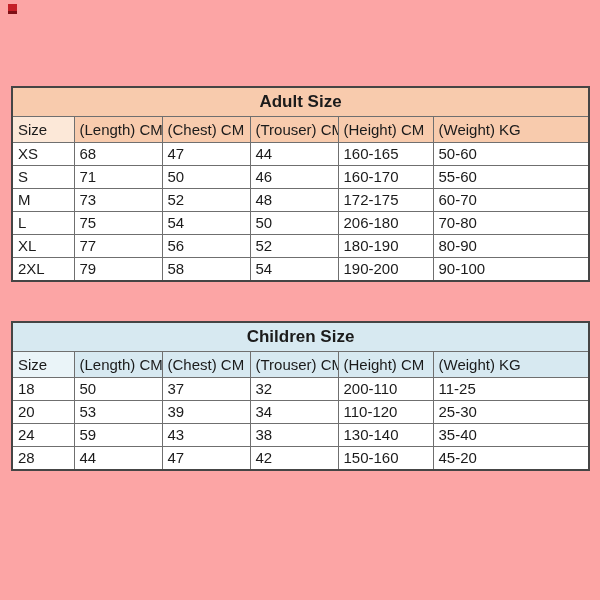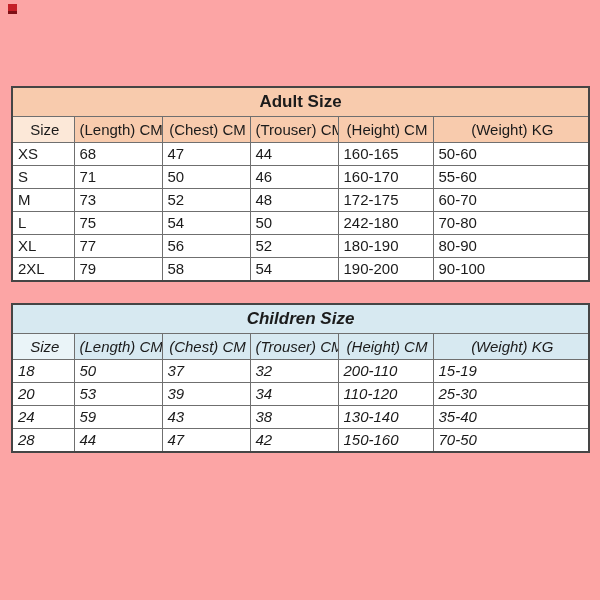--- a/index.html
+++ b/index.html
@@ -25,21 +25,21 @@
   table.size-table {
     position: absolute;
     left: 11px;
     width: 577px;
     border-collapse: collapse;
     table-layout: fixed;
     color: #1b1b1b;
     border: 2px solid #454545;
   }
   table.size-table.adult    { top: 86px; }
-  table.size-table.children { top: 303px; font-style: italic; }
+  table.size-table.children { top: 321px; }
 
   col.c0 { width: 62px; }
   col.c1 { width: 88px; }
   col.c2 { width: 88px; }
   col.c3 { width: 88px; }
   col.c4 { width: 95px; }
   col.c5 { width: 156px; }
 
   table.size-table th, table.size-table td {
     border: 1px solid #6f6f6f;
@@ -52,21 +52,21 @@
     overflow: hidden;
     vertical-align: middle;
   }
   tr.title-row th {
     text-align: center;
     font-weight: bold;
     font-size: 17px;
     height: 28px;
     padding: 0;
   }
-  tr.header-row th { height: 25px; text-align: center; }
+  tr.header-row th { height: 25px; }
   tbody td { height: 22px; background: #ffffff; }
 
   table[data-table="0"] tr.title-row th,
   table[data-table="0"] tr.header-row th { background: var(--t0-header-bg, #F8CBAD); }
   table[data-table="0"] tr.header-row th:first-child { background: var(--t0-size-cell-bg, #FCE8D8); }
 
   table[data-table="1"] tr.title-row th,
   table[data-table="1"] tr.header-row th { background: var(--t1-header-bg, #D7E9F1); }
   table[data-table="1"] tr.header-row th:first-child { background: var(--t1-size-cell-bg, #EAF4F8); }
 </style>
@@ -122,21 +122,21 @@
           <td>52</td>
           <td>48</td>
           <td>172-175</td>
           <td>60-70</td>
         </tr>
         <tr>
           <td>L</td>
           <td>75</td>
           <td>54</td>
           <td>50</td>
-          <td>242-180</td>
+          <td>206-180</td>
           <td>70-80</td>
         </tr>
         <tr>
           <td>XL</td>
           <td>77</td>
           <td>56</td>
           <td>52</td>
           <td>180-190</td>
           <td>80-90</td>
         </tr>
@@ -172,21 +172,21 @@
           <th>(Weight) KG</th>
         </tr>
       </thead>
       <tbody>
         <tr>
           <td>18</td>
           <td>50</td>
           <td>37</td>
           <td>32</td>
           <td>200-110</td>
-          <td>15-19</td>
+          <td>11-25</td>
         </tr>
         <tr>
           <td>20</td>
           <td>53</td>
           <td>39</td>
           <td>34</td>
           <td>110-120</td>
           <td>25-30</td>
         </tr>
         <tr>
@@ -196,17 +196,17 @@
           <td>38</td>
           <td>130-140</td>
           <td>35-40</td>
         </tr>
         <tr>
           <td>28</td>
           <td>44</td>
           <td>47</td>
           <td>42</td>
           <td>150-160</td>
-          <td>70-50</td>
+          <td>45-20</td>
         </tr>
       </tbody>
     </table>
 </div>
 
 </body></html>

